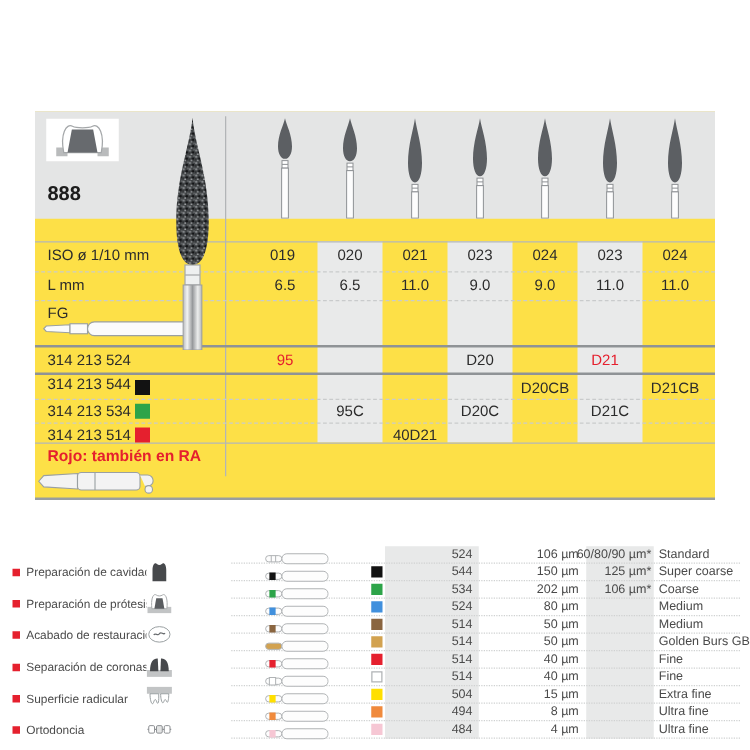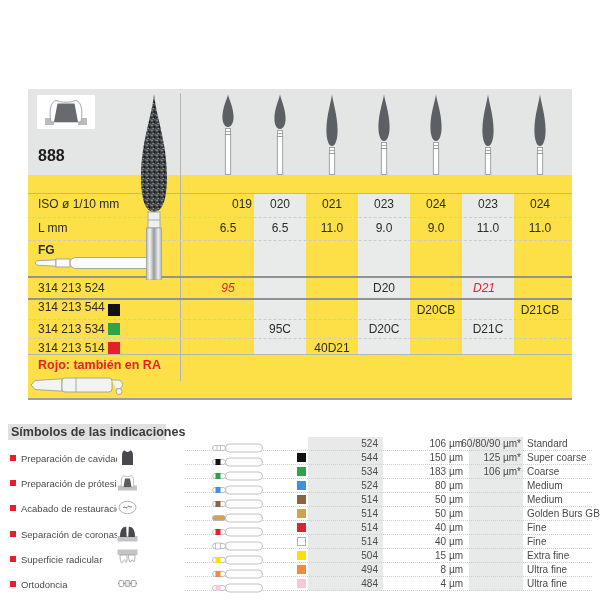--- a/index.html
+++ b/index.html
@@ -14,21 +14,21 @@
   #vdiv { position:absolute; left:152px; top:4px; width:1px; height:288px; background:#b2b5b7; }
   .colstripe { position:absolute; top:104px; height:161px; width:52px; background:#e9eaea; }
   .hline { position:absolute; left:0; width:544px; }
   .hl-solid { border-top:1px solid #b4b7b9; }
   .hl-dash  { border-top:1px dashed #c9cbcc; }
   .hl-thick { height:2px; background:#8f9396; }
   #tooth-tile { position:absolute; left:9px; top:6px; width:58px; height:34px; background:#fff; }
   #code-888 { position:absolute; left:10px; top:58px; font-size:16px; font-weight:bold; color:#1c1c1c; }
   .rowlabel { position:absolute; left:10px; font-size:12px; color:#2b2b2b; white-space:nowrap; }
   .cell { position:absolute; width:52px; text-align:center; font-size:12px; color:#2b2b2b; white-space:nowrap; }
-  .red { color:#e5202e;font-style:italic; }
+  .red { color:#e5202e; }
   .sq { position:absolute; left:80px; width:12px; height:12px; }
   #note-red { position:absolute; left:10px; top:269px; font-size:12.5px; font-weight:bold; color:#e5202e; white-space:nowrap; }
   .bur { position:absolute; top:5px; }
 
   
   .sec-header { background:#dfe0e0; height:16px; line-height:16px; font-size:12.5px;
                 font-weight:bold; color:#3a3a3a; padding-left:3px; white-space:nowrap; }
   #symbols { position:absolute; left:8px; top:424px; width:158px; height:172px; }
   .sym-item { position:absolute; left:0; width:158px; height:22px; }
   .sym-bullet { position:absolute; left:2px; top:5px; width:6px; height:6px; background:#e5202e; }
@@ -71,21 +71,21 @@
       <rect x="8" y="23" width="9" height="7" fill="#b9bbbc"></rect>
       <rect x="41" y="23" width="9" height="7" fill="#b9bbbc"></rect>
       <path d="M14 27 C11 12 16 3.5 21 6 C24 7.6 34 7.6 37 6 C42 3.5 47 12 44 27 Z" fill="#fff" stroke="#a4a7a9" stroke-width="1"></path>
       <path d="M17 27 L20.5 8.5 L37.5 8.5 L41 27 Z" fill="#676a6e"></path>
     </svg>
   </div>
   <div id="code-888">888</div>
 
   <div class="rowlabel" style="top:108px">ISO ø 1/10 mm</div>
   <div class="rowlabel" style="top:132px">L mm</div>
-  <div class="rowlabel" style="top:154px; font-weight:bold">FG</div>
+  <div class="rowlabel" style="top:154px; font-weight:normal">FG</div>
 
   <div class="abs" style="left:5px; top:166px">
     <svg width="124" height="16" viewBox="0 0 124 16">
       <path d="M2 8 L4 5.8 L23 4.8 L23 11.2 L4 10.2 Z" fill="#fbfbfb" stroke="#9aa0a2" stroke-width="0.9"></path>
       <rect x="23" y="4" width="14" height="8" fill="#fbfbfb" stroke="#9aa0a2" stroke-width="0.9"></rect>
       <rect x="37" y="2.5" width="84" height="11" rx="5.5" fill="#fbfbfb" stroke="#9aa0a2" stroke-width="0.9"></rect>
     </svg>
   </div>
 
   <div id="note-red">Rojo: también en RA</div>
@@ -125,21 +125,21 @@
       <rect x="10.5" y="134" width="15" height="52" fill="url(#metal)" stroke="#9b9da0" stroke-width="0.8"></rect>
     </svg>
   </div>
 <div class="bur" style="left:192px"><svg width="16" height="81" viewBox="0 0 16 81">
     <path d="M8 0.5 C9.2 5.9399999999999995 13.6 13.86 13.6 23.099999999999998 C13.6 28.71 11.4 33 8 33
              C4.6 33 2.4 28.71 2.4 23.099999999999998 C2.4 13.86 6.8 5.9399999999999995 8 0.5 Z" fill="#5c5f63"></path>
     <rect x="5.6" y="34.5" width="4.8" height="6" fill="#fff" stroke="#8e9194" stroke-width="0.8"></rect>
     <line x1="5.6" y1="37.5" x2="10.4" y2="37.5" stroke="#8e9194" stroke-width="0.8"></line>
     <rect x="5.3" y="40.5" width="5.4" height="40" fill="#fdfdfd" stroke="#8e9194" stroke-width="0.8"></rect>
   </svg></div>
-    <div class="cell" style="left:188px; top:108px">019</div>
+    <div class="cell" style="left:172px; top:108px">019</div>
     <div class="cell" style="left:174px; top:132px">6.5</div>
     <div class="bur" style="left:244px"><svg width="16" height="81" viewBox="0 0 16 81">
     <path d="M8 0.5 C9.2 6.3 13.6 14.7 13.6 24.5 C13.6 30.45 11.4 35 8 35
              C4.6 35 2.4 30.45 2.4 24.5 C2.4 14.7 6.8 6.3 8 0.5 Z" fill="#5c5f63"></path>
     <rect x="5.6" y="36.5" width="4.8" height="6" fill="#fff" stroke="#8e9194" stroke-width="0.8"></rect>
     <line x1="5.6" y1="39.5" x2="10.4" y2="39.5" stroke="#8e9194" stroke-width="0.8"></line>
     <rect x="5.3" y="42.5" width="5.4" height="38" fill="#fdfdfd" stroke="#8e9194" stroke-width="0.8"></rect>
   </svg></div>
     <div class="cell" style="left:226px; top:108px">020</div>
     <div class="cell" style="left:226px; top:132px">6.5</div>
@@ -200,21 +200,20 @@
     <div class="sq" style="top:234px; background:#2da449"></div>
     <div class="cell" style="left:226px; top:233px">95C</div>
     <div class="cell" style="left:330px; top:233px">D20C</div>
     <div class="cell" style="left:434px; top:233px">D21C</div>
     <div class="rowlabel" style="top:252px">314 213 514</div>
     <div class="sq" style="top:253px; background:#e5202e"></div>
     <div class="cell" style="left:278px; top:252px">40D21</div>
   </div>
 
 <div id="symbols">
-  <div class="sec-header">Símbolos de las indicaciones</div>
 <div class="sym-item" style="top:26px">
       <div class="sym-bullet"></div>
       <div class="sym-label">Preparación de cavidades</div>
       <div class="sym-icon"><svg width="21" height="21" viewBox="0 0 21 21">
           <rect width="21" height="21" fill="#fff"></rect>
     <path d="M5 18 L5 9 C5 4.5 7 2.5 8.6 4.2 C9.6 5.2 11.4 5.2 12.4 4.2 C14 2.5 16 4.5 16 9 L16 18 Z" fill="#47494c"></path>
         </svg></div>
     </div>
     <div class="sym-item" style="top:51.2px">
       <div class="sym-bullet"></div>
@@ -299,21 +298,21 @@
     </div>
     <div class="grit-row" style="top:41px">
       <div class="gbur"><svg width="51" height="10" viewBox="0 0 51 10">
     <rect x="0.5" y="2.5" width="13" height="5" rx="2.5" fill="#fdfdfd" stroke="#b0b3b5" stroke-width="0.8"></rect>
 
     <rect x="3.5" y="2" width="5" height="6" fill="#2da449"></rect>
     <rect x="13.5" y="1" width="37" height="8" rx="4" fill="#fdfdfd" stroke="#b0b3b5" stroke-width="0.8"></rect>
   </svg></div>
       <div class="grit-sq" style="background:#2da449; "></div>
       <div class="gtxt g-code">534</div>
-      <div class="gtxt g-size">183 µm</div>
+      <div class="gtxt g-size">202 µm</div>
       <div class="gtxt g-alt">106 µm*</div>
       <div class="gtxt g-name">Coarse</div>
     </div>
     <div class="grit-row" style="top:55px">
       <div class="gbur"><svg width="51" height="10" viewBox="0 0 51 10">
     <rect x="0.5" y="2.5" width="13" height="5" rx="2.5" fill="#fdfdfd" stroke="#b0b3b5" stroke-width="0.8"></rect>
 
     <rect x="3.5" y="2" width="5" height="6" fill="#4190dd"></rect>
     <rect x="13.5" y="1" width="37" height="8" rx="4" fill="#fdfdfd" stroke="#b0b3b5" stroke-width="0.8"></rect>
   </svg></div>

